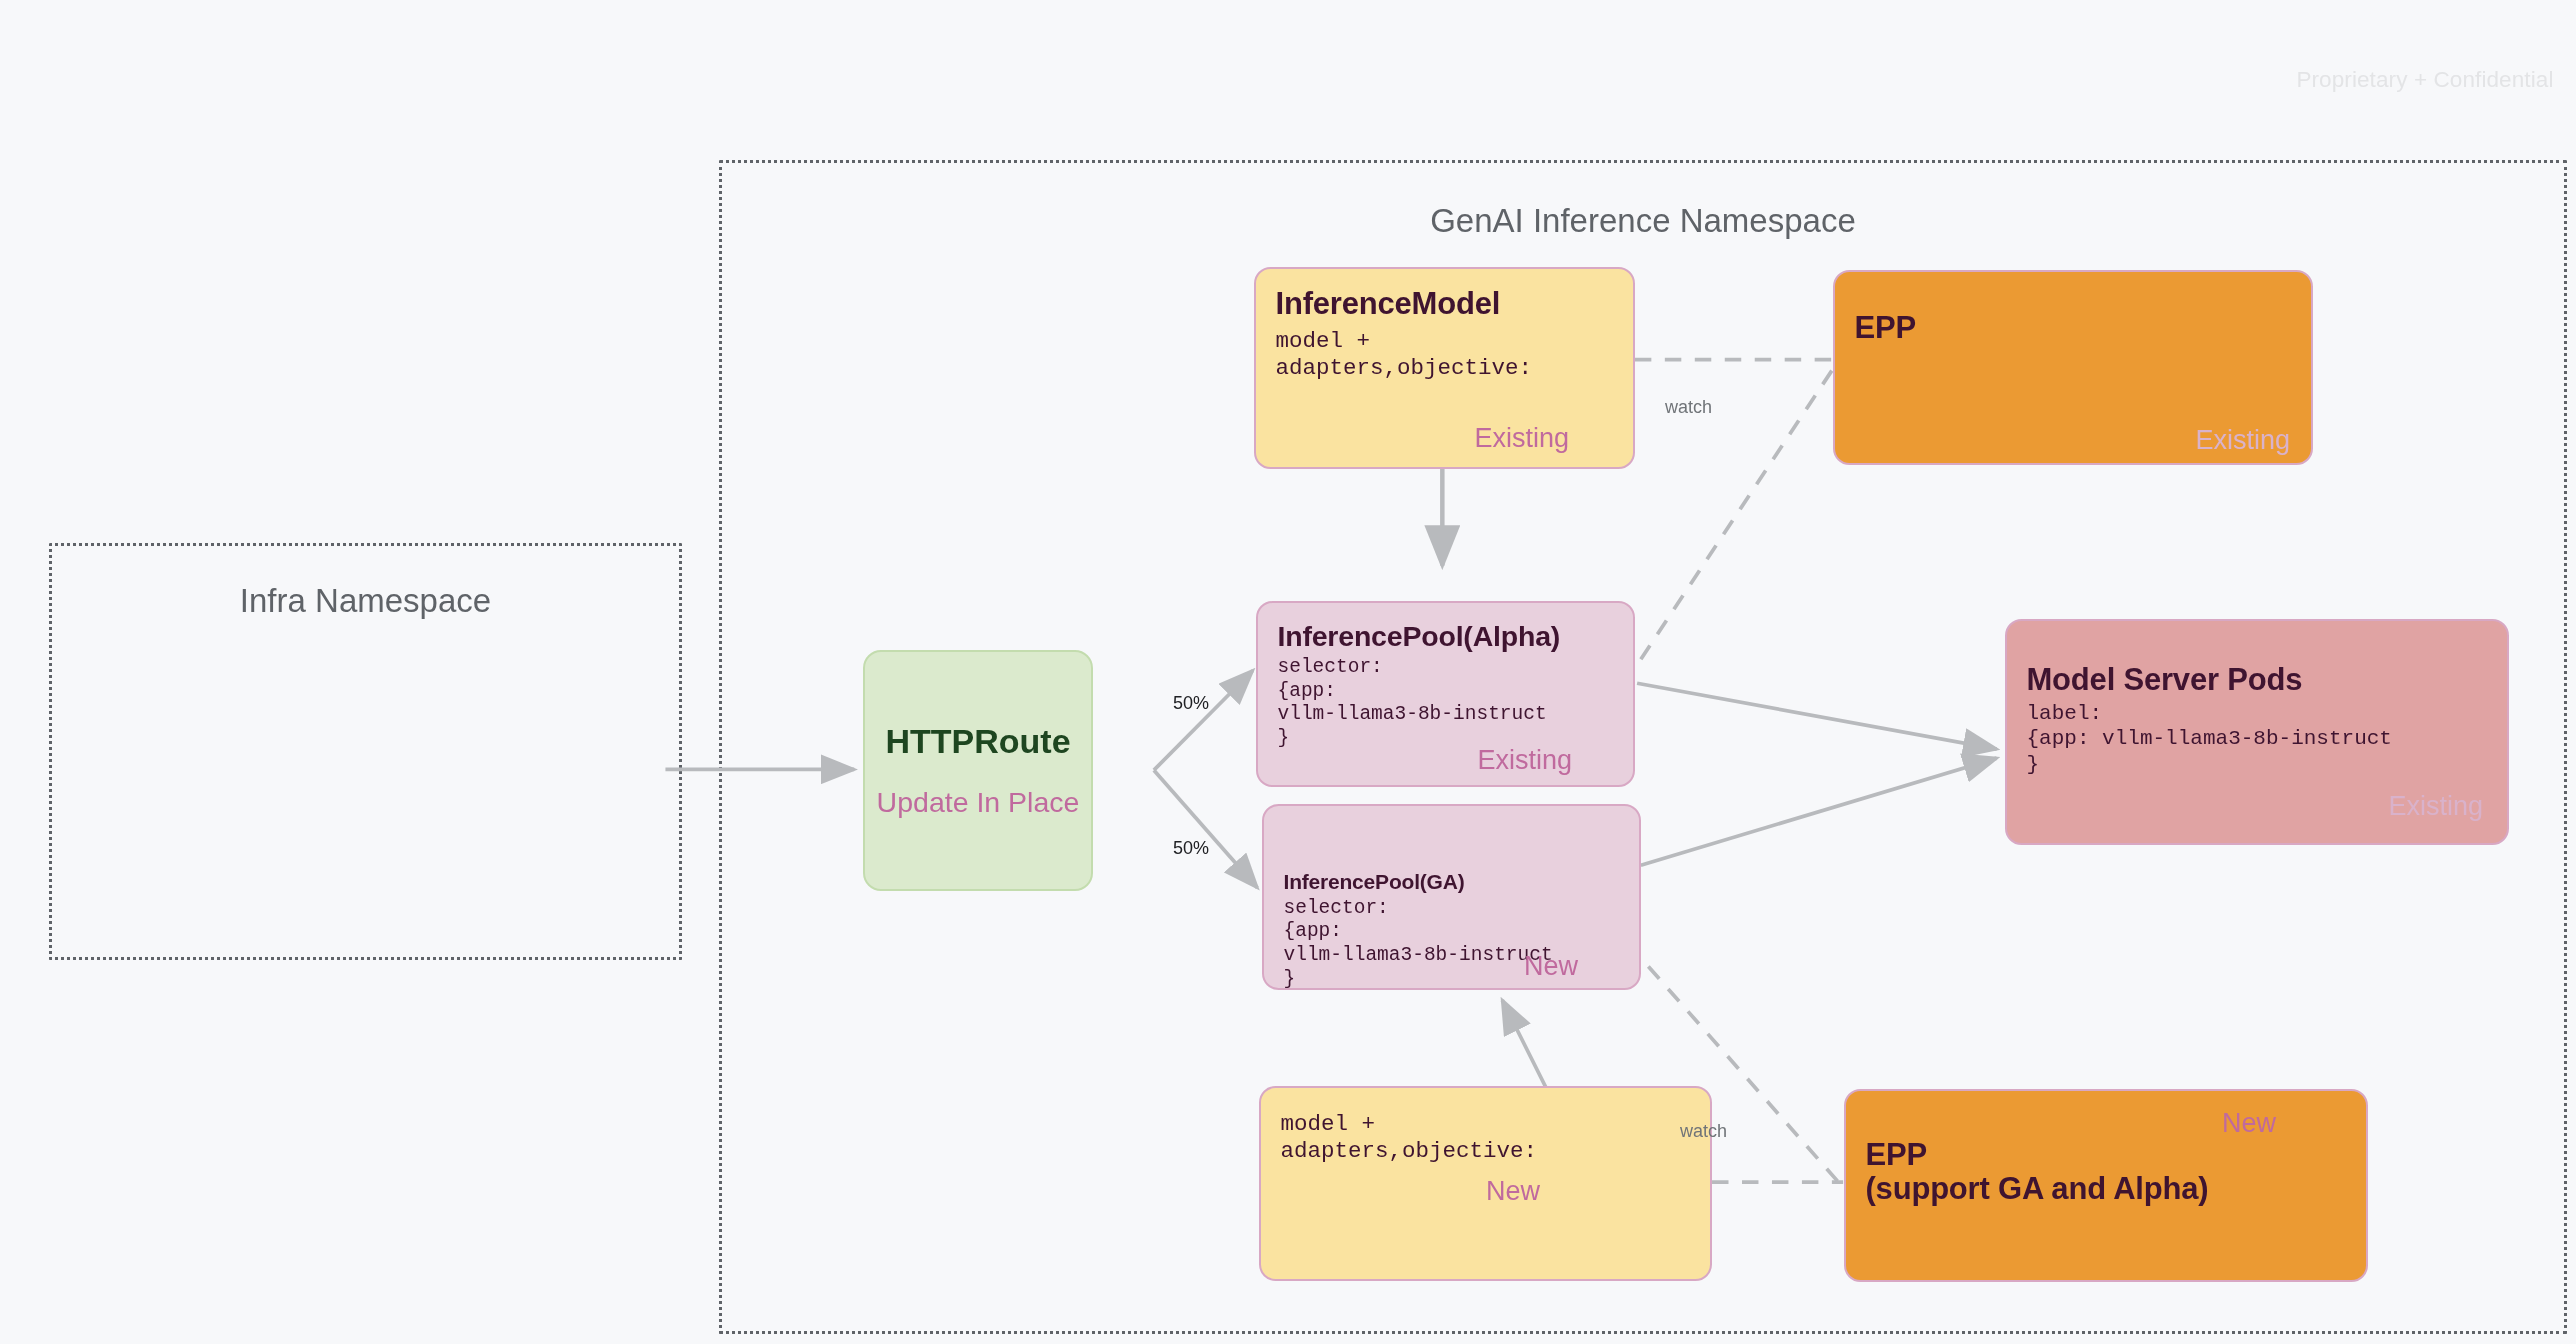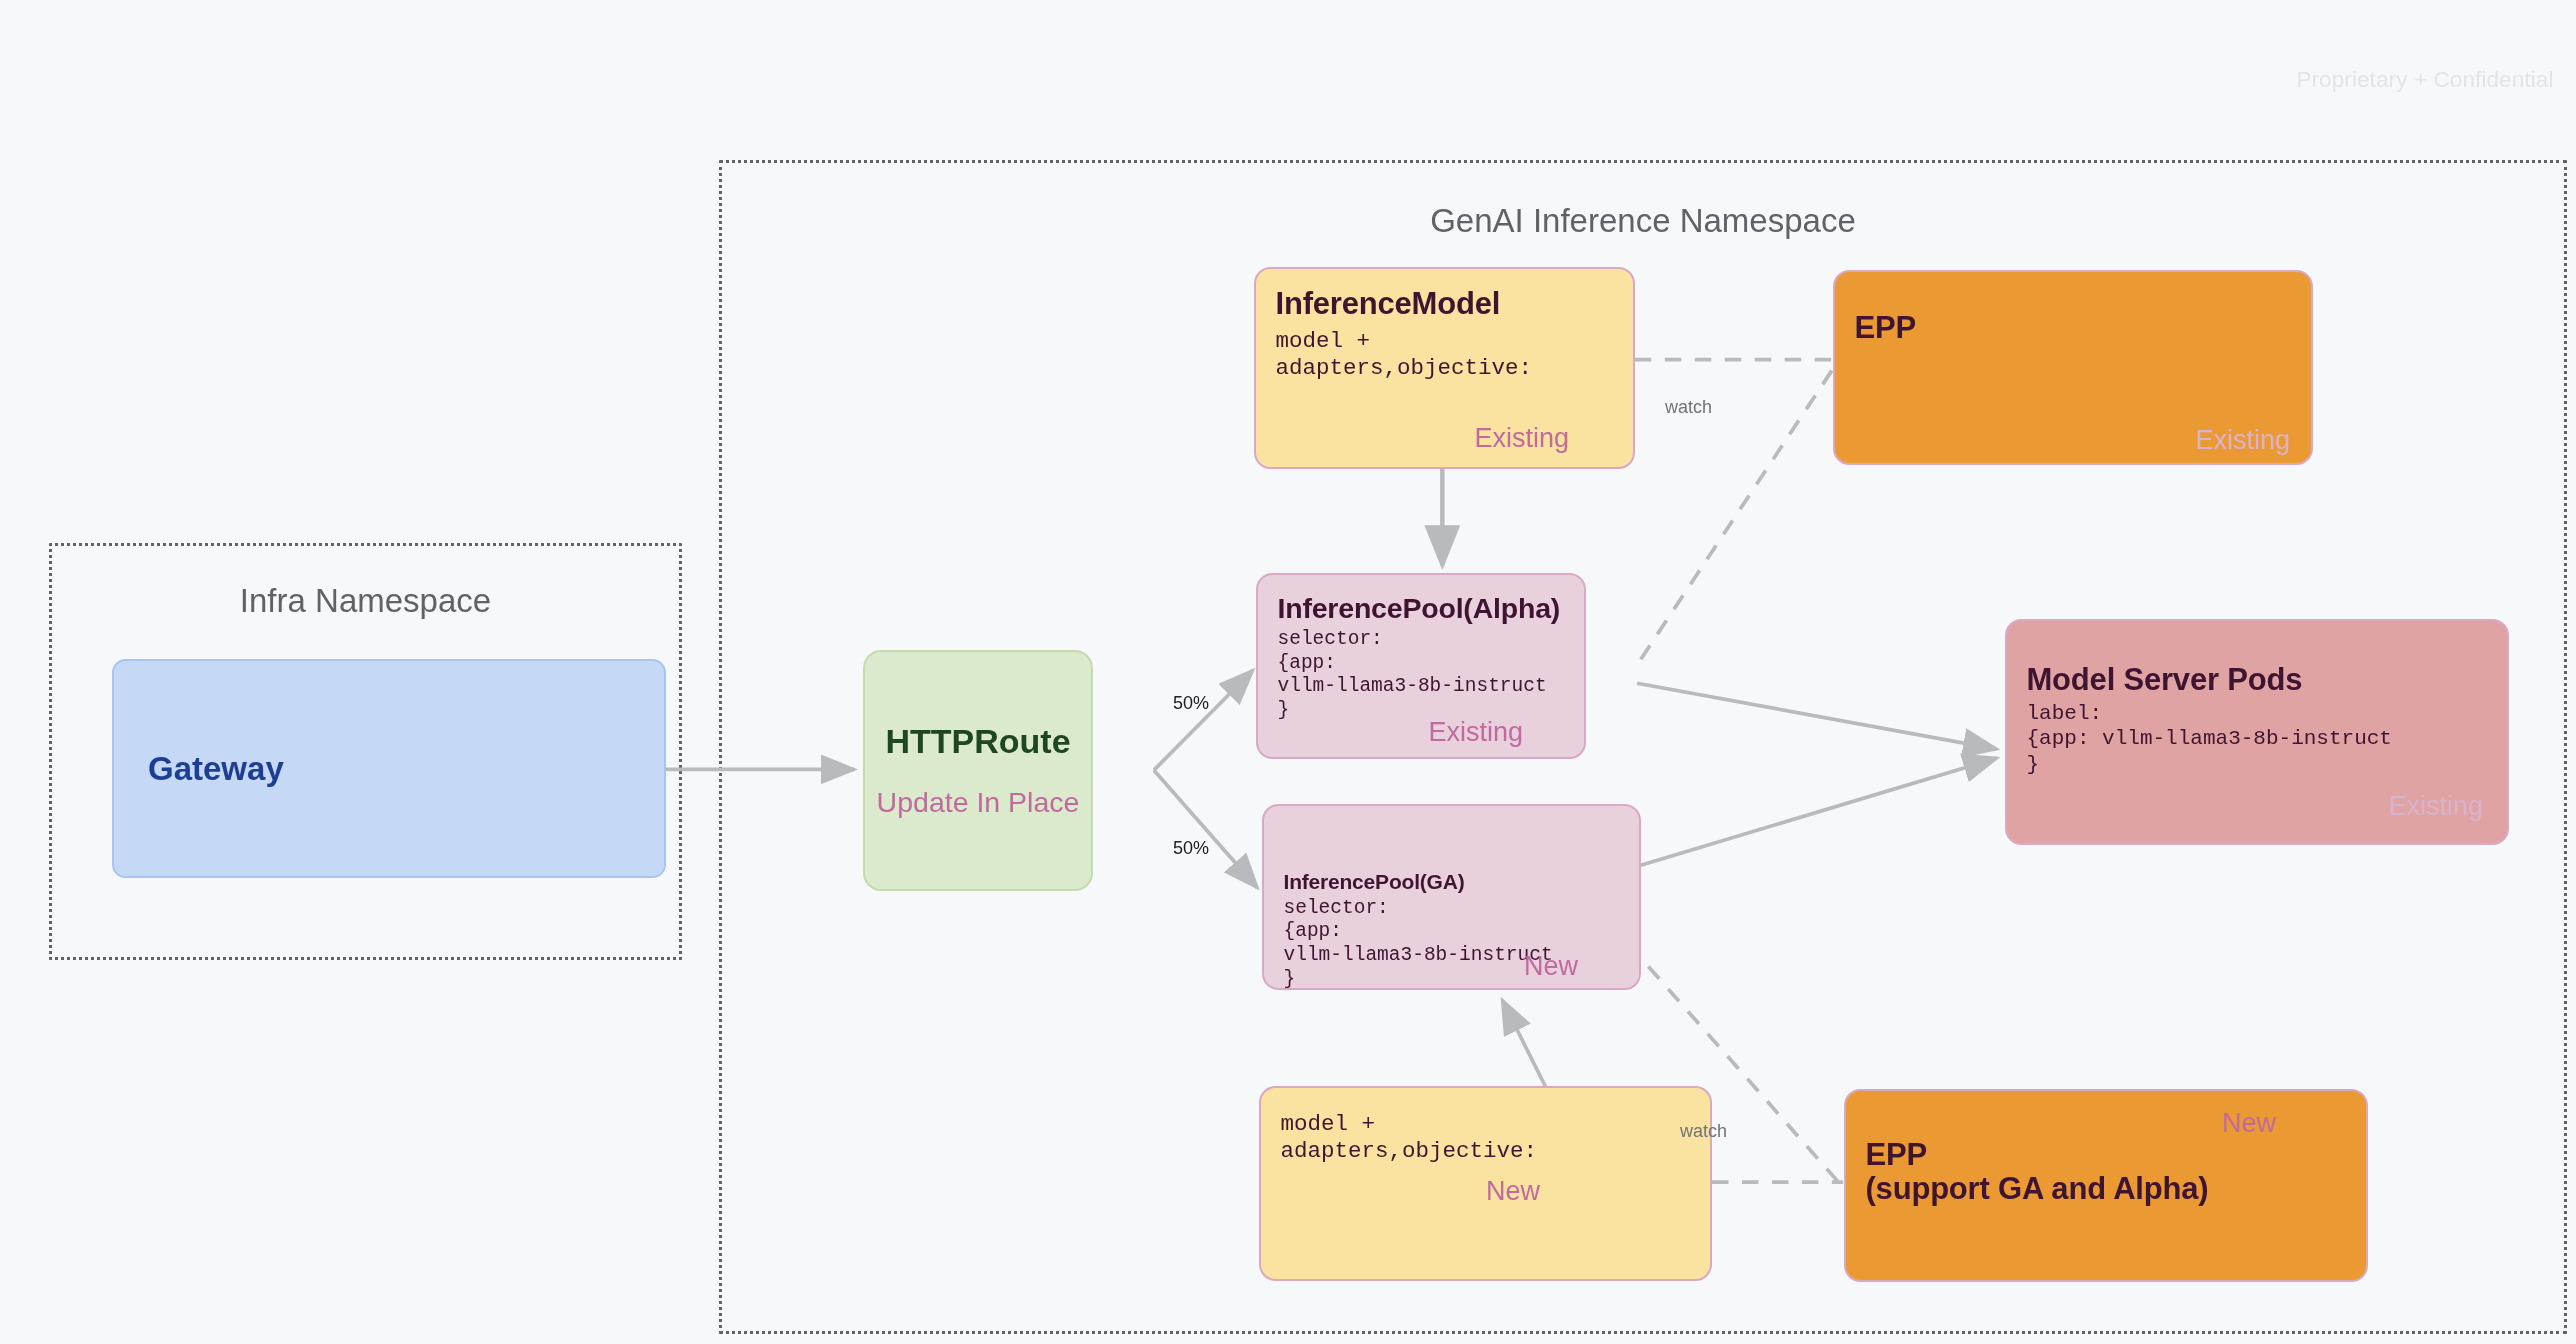--- a/index.html
+++ b/index.html
@@ -172,23 +172,20 @@
 
     <line x1="2182" y1="480" x2="2448" y2="480" stroke="#b8babd" stroke-width="5" stroke-dasharray="22 18"></line>
 
     <line x1="2190" y1="880" x2="2448" y2="490" stroke="#b8babd" stroke-width="5" stroke-dasharray="22 18"></line>
 
     <line x1="2285" y1="1578" x2="2460" y2="1578" stroke="#b8babd" stroke-width="5" stroke-dasharray="22 18"></line>
 
     <line x1="2200" y1="1290" x2="2460" y2="1585" stroke="#b8babd" stroke-width="5" stroke-dasharray="22 18"></line>
   </svg>
 
-  <div class="node" id="gateway" style="left:112px; top:659px; width:554px; height:219px;">
-    <div class="gw-label">Gateway</div>
-  </div>
 
   <div class="node" id="httproute" style="left:863px; top:650px; width:230px; height:241px;">
     <div class="hr-title">HTTPRoute</div>
     <div class="hr-sub">Update In Place</div>
   </div>
 
   <div class="edge-label" style="left:1173px; top:693px;">50%</div>
   <div class="edge-label" style="left:1173px; top:838px;">50%</div>
 
   <div class="node yellow" id="inference-model" style="left:1254px; top:267px; width:381px; height:202px;">
@@ -198,21 +195,21 @@
     <div class="badge" style="right:64px; bottom:13.5px;">Existing</div>
   </div>
 
   <div class="node orange" id="epp-alpha" style="left:1833px; top:270px; width:480px; height:195px;">
     <div class="title" style="margin-top:21px;">EPP</div>
     <div class="badge faded" style="right:21px; bottom:7.5px;">Existing</div>
   </div>
 
   <div class="edge-label watch" style="left:1665px; top:397px;">watch</div>
 
-  <div class="node pink" id="pool-alpha" style="left:1256px; top:573px; width:330px; height:186px;">
+  <div class="node pink" id="pool-alpha" style="left:1256px; top:601px; width:379px; height:186px;">
     <div class="title" style="font-size:28.5px;">InferencePool(Alpha)</div>
     <div class="mono" style="margin-top:3px; font-size:19.5px; max-width:315px;">selector:
 {app:
 vllm-llama3-8b-instruct
 }</div>
     <div class="badge" style="right:61px; bottom:9px;">Existing</div>
   </div>
 
   <div class="node pink" id="pool-ga" style="left:1262px; top:804px; width:379px; height:186px;">
     <div class="title" style="font-size:21px;margin-top:46px;">InferencePool(GA)</div>

